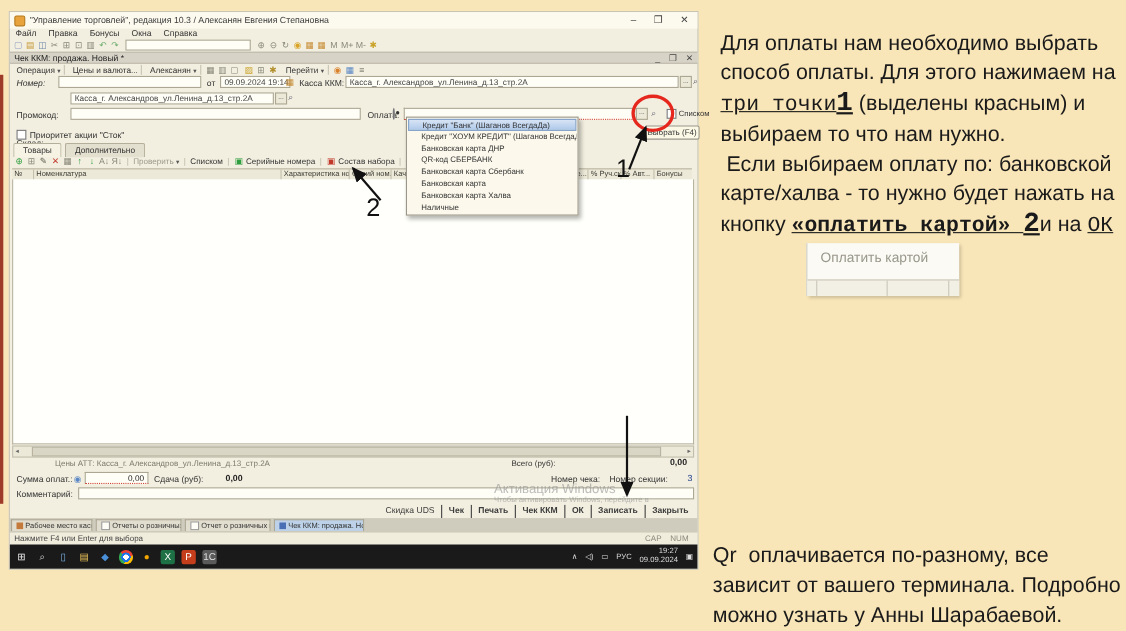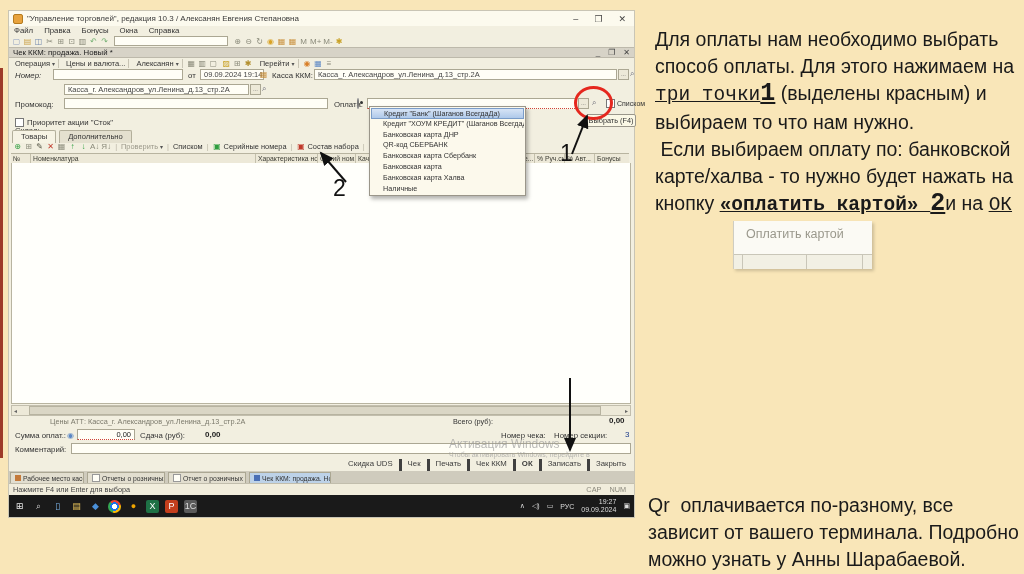--- a/index.html
+++ b/index.html
@@ -62,21 +62,21 @@
             white-space:nowrap;overflow:hidden;box-sizing:border-box;flex:none;}
   .tbody{background:#FFFFFB;border:1px solid #B8B4A0;border-top:none;}
   .hscroll{background:#EDE9D8;border:1px solid #c2bead;display:flex;align-items:center;}
   .hthumb{height:7px;background:#DAD6C5;border:1px solid #b7b3a0;margin-left:10px;width:570px;}
   .sarrow{font-size:6px;color:#666;padding:0 2px;}
   .foot-gray{color:#7c7a6c;font-size:7.3px;white-space:nowrap;margin-left:35px;}
   .bold{font-weight:bold;}
   .watermark{color:rgba(150,150,150,.65);}
   .bbtns{display:flex;justify-content:flex-end;font-size:7.8px;color:#3c3c3c;}
   .bbtn{padding:0 6px;white-space:nowrap;}
-  .bbtn + .bbtn{border-left:3px solid #404040;}
+  .bbtn + .bbtn{border-left:1px solid #404040;font-weight:bold;}
   .wintabs{left:0;right:0;height:12px;background:#CFCBBD;display:flex;gap:3px;align-items:flex-end;padding:1px 0 0 1px;box-sizing:border-box;}
   .wtab{display:flex;align-items:center;gap:2px;background:#E2DECF;border:1px solid #aba793;border-bottom:none;
         font-size:6.8px;color:#333;padding:0 4px;height:10px;white-space:nowrap;overflow:hidden;}
   .wtab.active{background:#BDD2E8;}
   .wtab .ticon{width:6px;height:6px;flex:none;}
   .statusbar{left:0;right:0;height:12px;background:#F1EDDC;border-top:1px solid #c2bead;display:flex;align-items:center;
              font-size:7.3px;color:#444;padding:0 4px;box-sizing:border-box;}
   .statusbar .keys{margin-left:auto;color:#8a887c;display:flex;gap:8px;padding-right:4px;}
   
   .taskbar{left:0;right:0;bottom:0;height:22px;background:#1A1A1A;display:flex;align-items:center;padding:0 4px;box-sizing:border-box;}
@@ -270,21 +270,21 @@
 
     
     <div class="abs hscroll" style="left:2px;top:394px;width:618px;height:9px;">
       <span class="sarrow">◂</span>
       <span class="hthumb"></span>
       <span class="sarrow" style="margin-left:auto;">▸</span>
     </div>
 
     
     <span class="abs foot-gray" style="left:6px;top:406px;">Цены АТТ: Касса_г. Александров_ул.Ленина_д.13_стр.2А</span>
-    <span class="abs lbl" style="left:444px;top:406px;font-size:7.3px;">Всего (руб):</span>
+    <span class="abs lbl" style="left:456px;top:406px;font-size:7.3px;">Всего (руб):</span>
     <span class="abs bold" style="left:600px;top:405px;font-size:8px;">0,00</span>
 
     <span class="abs lbl" style="left:6px;top:420px;">Сумма оплат.:</span>
     <span class="abs icn" style="left:57px;top:420px;color:#5b87c5;">◉</span>
     <span class="abs fld req" style="left:68px;top:418px;width:58px;justify-content:flex-end;color:#222;">0,00</span>
     <span class="abs lbl" style="left:131px;top:420px;">Сдача (руб):</span>
     <span class="abs bold" style="left:196px;top:419px;font-size:8px;">0,00</span>
     <span class="abs lbl" style="left:492px;top:420px;">Номер чека:</span>
     <span class="abs lbl" style="left:545px;top:420px;">Номер секции:</span>
     <span class="abs" style="left:616px;top:419px;font-size:8px;color:#1a3a8a;">3</span>

